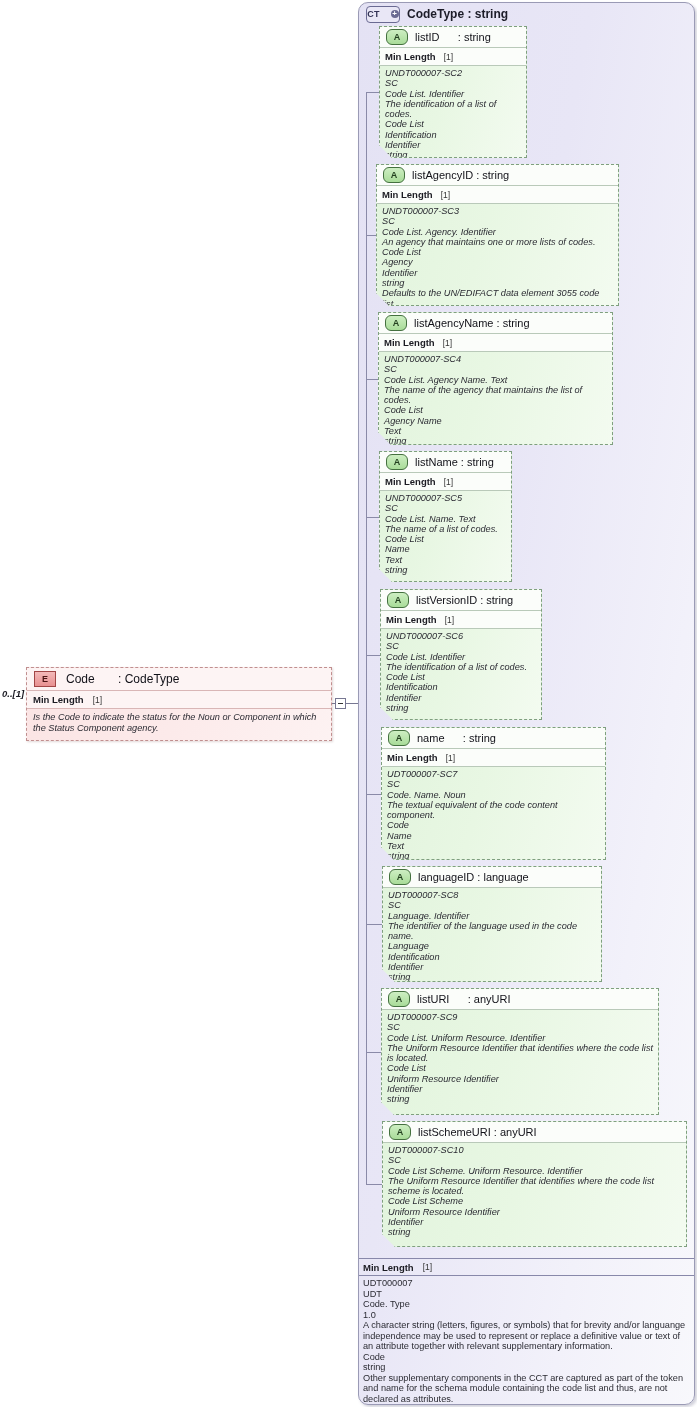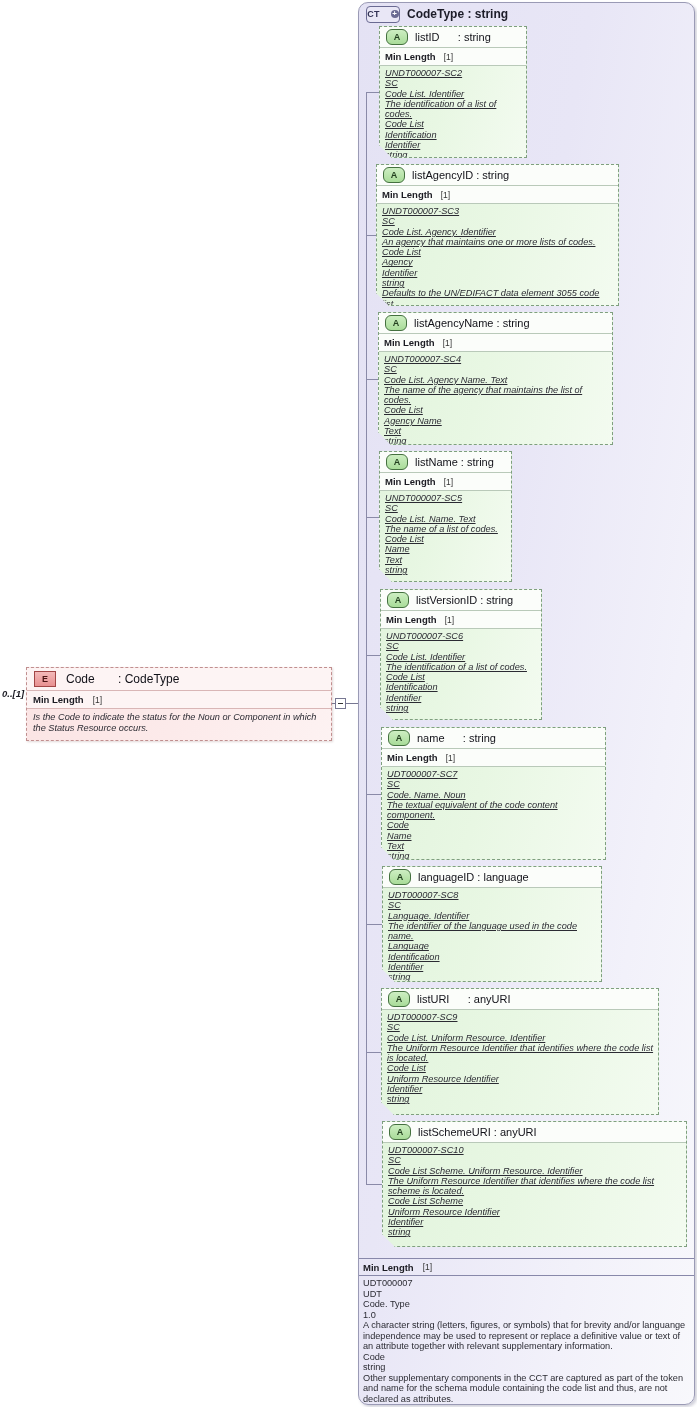--- a/index.html
+++ b/index.html
@@ -109,21 +109,20 @@
   .minlen-label {
     font-size: 9.5px; font-weight: bold; color: #1b1b22;
   }
   .minlen-card {
     font-size: 8.5px; color: #333; font-style: normal;
   }
   .attr-body {
     padding: 2px 4px 3px 5px;
     font-size: 9.2px; font-style: italic; color: #2b2b33;
     line-height: 10.3px;
-    text-decoration: underline;
   }
   .attr-body div { white-space: normal; }
 
   
   #code-box {
     position: absolute;
     left: 26px; top: 667px;
     width: 306px; height: 74px;
     box-sizing: border-box;
     border: 1px dashed #c08f8f;
@@ -409,21 +408,21 @@
 
 <div id="code-box">
   <div id="code-head">
     <span class="e-badge">E</span>
     <span id="code-name">Code       : CodeType</span>
   </div>
   <div id="code-minlen">
     <span class="minlen-label">Min Length</span>
     <span class="minlen-card">[1]</span>
   </div>
-  <div id="code-desc">Is the Code to indicate the status for the Noun or Component in which the Status Resource occurs.</div>
+  <div id="code-desc">Is the Code to indicate the status for the Noun or Component in which the Status Component agency.</div>
 </div>
 
 <div id="udt-block">
   <div id="udt-minlen">
     <span class="minlen-label">Min Length</span>
     <span class="minlen-card">[1]</span>
   </div>
   <div id="udt-body">
       <div>UDT000007</div>
       <div>UDT</div>

